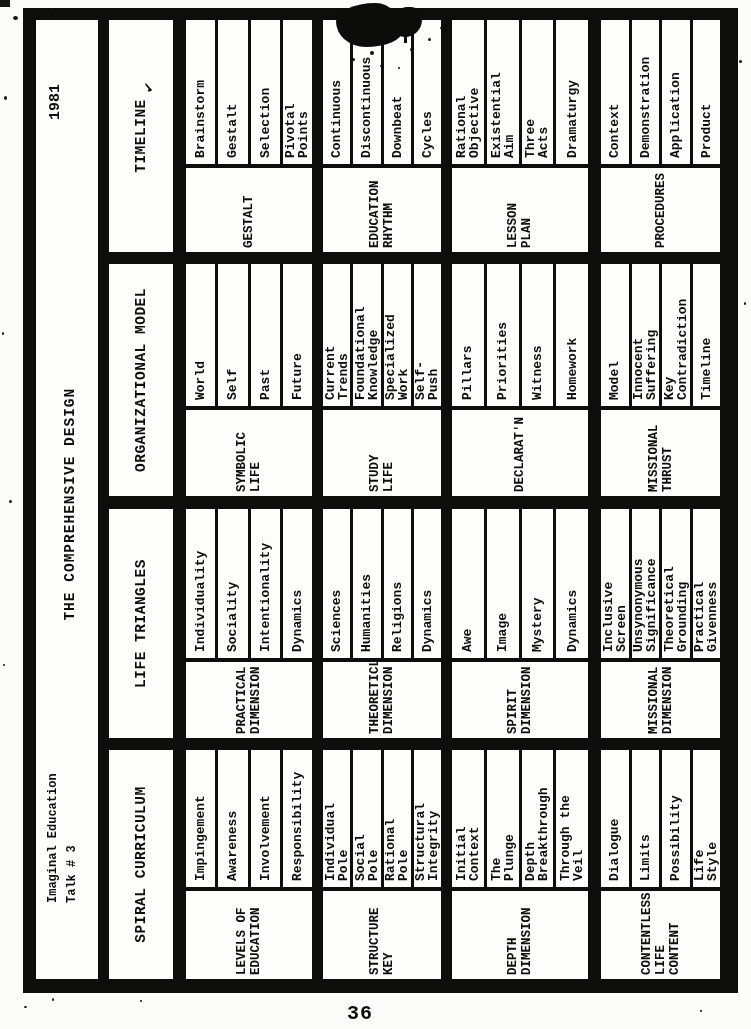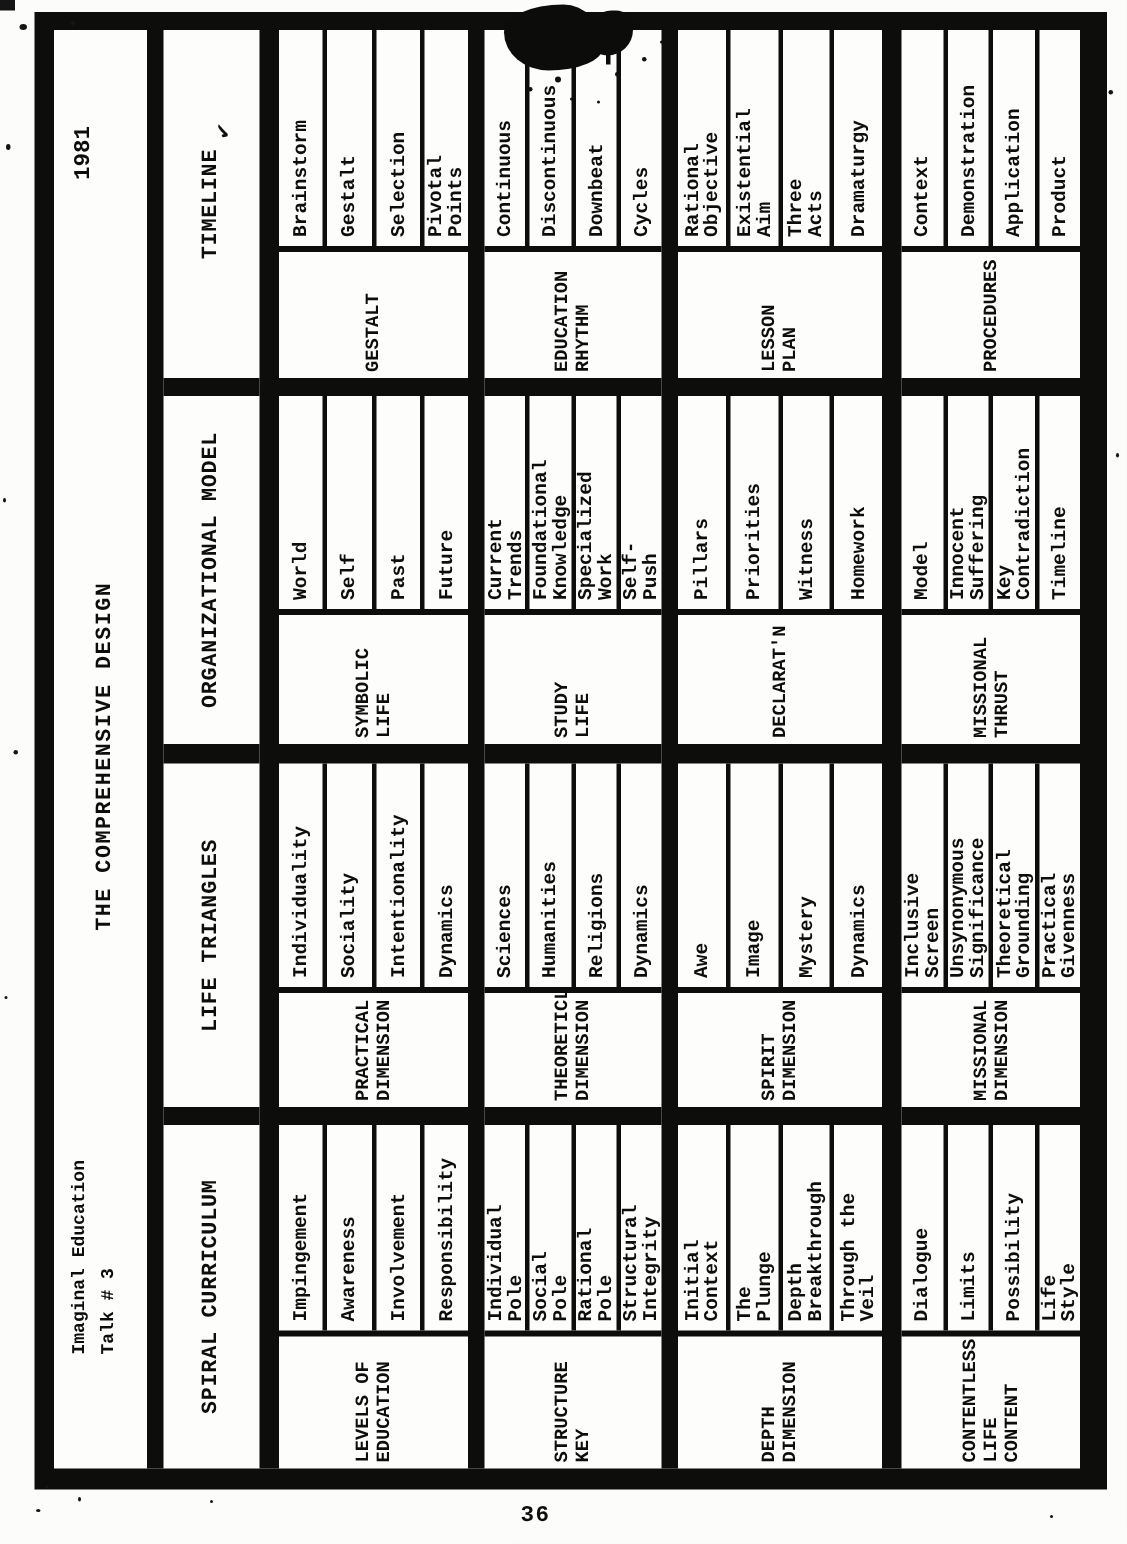--- a/index.html
+++ b/index.html
@@ -46,21 +46,21 @@
         font-weight:bold;font-size:13px;line-height:13px;white-space:pre-line;}
   .iline{height:3px;background:#0d0d0c;flex:none;}
   .penmark{position:absolute;left:160px;top:30px;font-size:15px;font-weight:bold;transform:rotate(8deg);color:#111;}
   .smudge{position:absolute;left:982px;top:336px;width:44px;height:66px;background:#0c0c0b;
           border-radius:58% 42% 65% 35% / 45% 60% 40% 55%;}
   .smudge2{position:absolute;left:992px;top:392px;width:30px;height:30px;background:#0c0c0b;
           border-radius:45% 55% 40% 60%;}
   .crossmark{position:absolute;left:986px;top:404px;width:22px;height:3px;background:#0c0c0b;}
   .crossmark:after{content:"";position:absolute;left:14px;top:-5px;width:3px;height:13px;background:#0c0c0b;}
   .spray i{position:absolute;background:#101010;border-radius:50%;display:block;}
-  .pagenum{position:absolute;left:347px;top:1002px;font-size:15px;font-weight:bold;letter-spacing:1px;}
+  .pagenum{position:absolute;left:347px;top:1002px;font-size:20px;font-weight:bold;letter-spacing:1px;}
   .speck{position:absolute;background:#151515;border-radius:50%;}
 </style>
 </head>
 <body>
 
 <div class="page">
   <div class="rot">
     <div class="frame">
 
       <div class="title-row">

